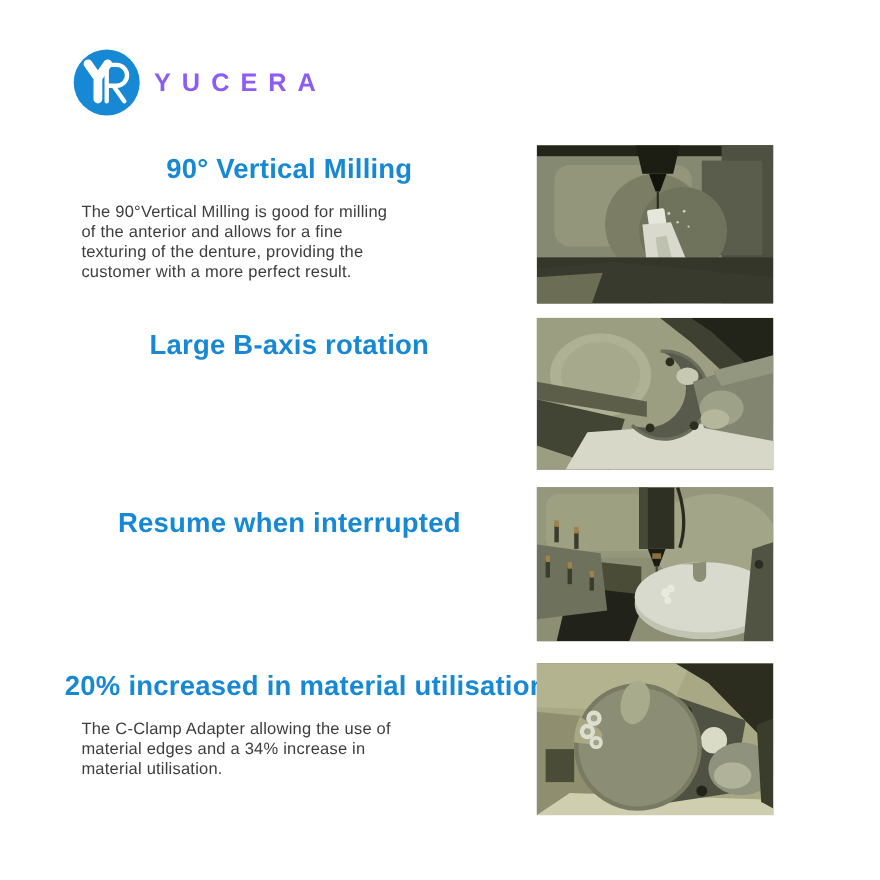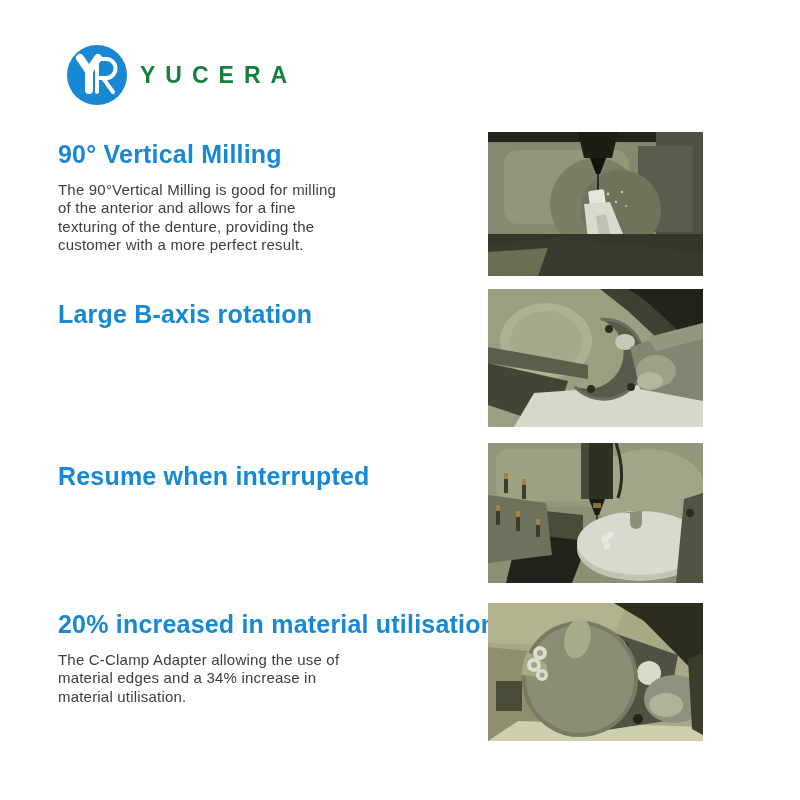--- a/index.html
+++ b/index.html
@@ -4,31 +4,31 @@
 <style>
   html,body { margin:0; padding:0; background:#fff; }
   .page {
     position:relative; width:800px; height:800px; background:#ffffff;
     font-family:"Liberation Sans", sans-serif; overflow:hidden;
   }
   
   .logo { position:absolute; left:66px; top:44px; display:flex; align-items:center; }
   .logo-mark { width:62px; height:62px; display:block; }
   .wordmark {
-    margin-left:12px; font-size:23px; font-weight:bold; color:#15803d;
+    margin-left:12px; font-size:23px; font-weight:bold; color:#8b5cf6;
     letter-spacing:10px; white-space:nowrap;
   }
   
   .section-text { position:absolute; left:58px; width:410px; }
   .section-text h2 {
     margin:0 0 13px 0; font-size:25px; line-height:27px; font-weight:bold;
-    color:#1788d4; letter-spacing:0.2px;
+    color:#1788d4; letter-spacing:0.2px;text-align:center;
   }
   .section-text p {
-    margin:0; font-size:15px; line-height:18.4px; color:#3d3d3d;
+    margin:16px; font-size:15px; line-height:18.4px; color:#3d3d3d;
     white-space:pre-line; letter-spacing:0.2px;
   }
   #sec1 { top:141px; }
   #sec2 { top:301px; }
   #sec3 { top:463px; }
   #sec4 { top:611px; width:440px; }
   
   .photo { position:absolute; left:488px; width:215px; overflow:hidden; background:#7d8066; }
   .photo svg { display:block; width:100%; height:100%; }
   #photo1 { top:132px; height:144px; }

